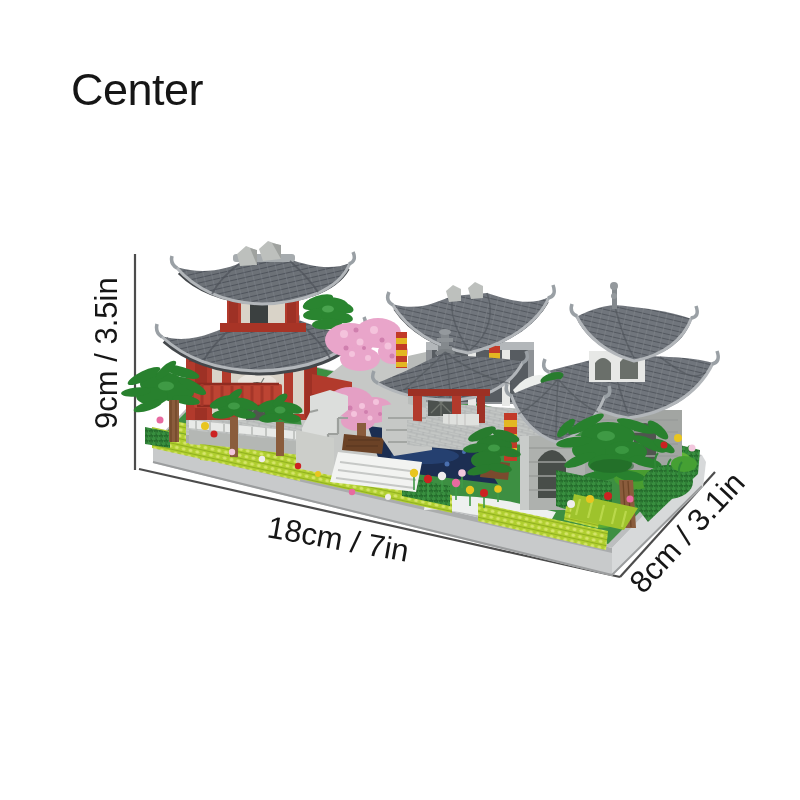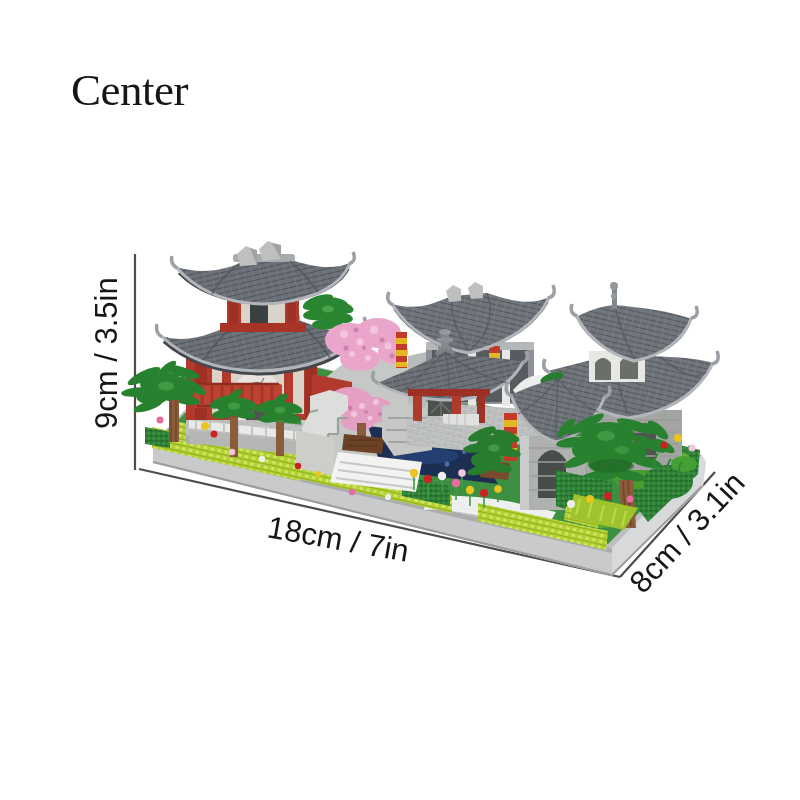--- a/index.html
+++ b/index.html
@@ -1,16 +1,16 @@
 <!DOCTYPE html>
 <html><head>
 <meta charset="utf-8">
 <style>
 html,body{margin:0;padding:0;background:#ffffff;width:800px;height:800px;overflow:hidden;}
-#center-lbl{position:absolute;left:71px;top:64px;font-size:45px;letter-spacing:-0.5px;font-family:Liberation Serif, serif;color:#161616;}
+#center-lbl{position:absolute;left:71px;top:64px;font-size:45px;letter-spacing:-0.5px;font-family:Liberation Sans, sans-serif;color:#161616;}
 svg{position:absolute;left:0;top:0;}
 </style>
 </head>
 <body>
 
 <div id="center-lbl">Center</div>
 <svg width="800" height="800" viewBox="0 0 800 800" xmlns="http://www.w3.org/2000/svg">
 <defs>
 <pattern id="tileA" width="8" height="5" patternUnits="userSpaceOnUse" patternTransform="rotate(-13)">
 <rect width="8" height="5" fill="#6c7177"></rect>

